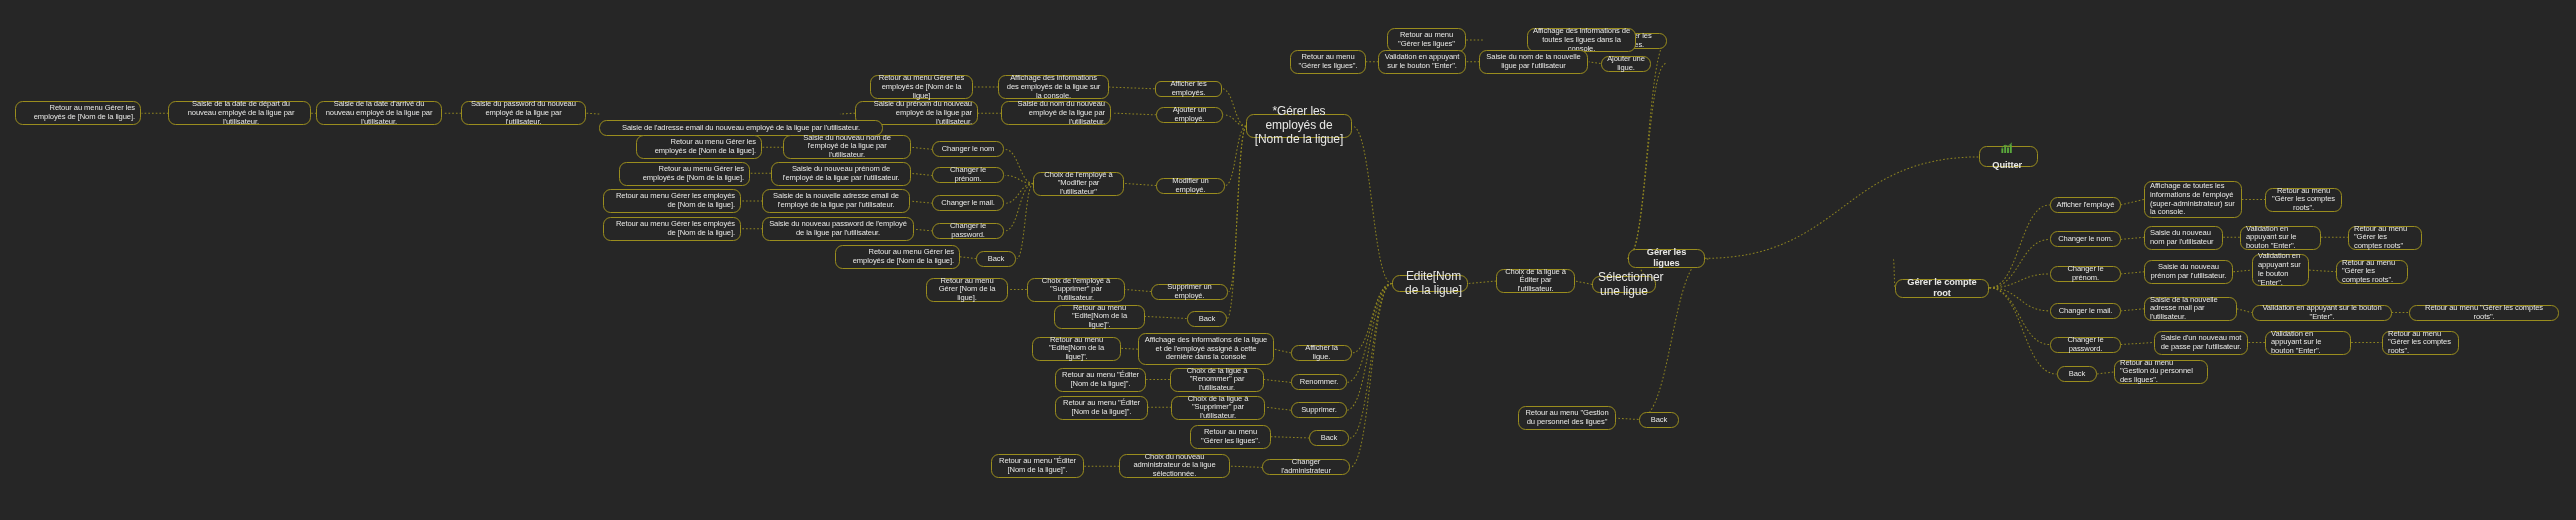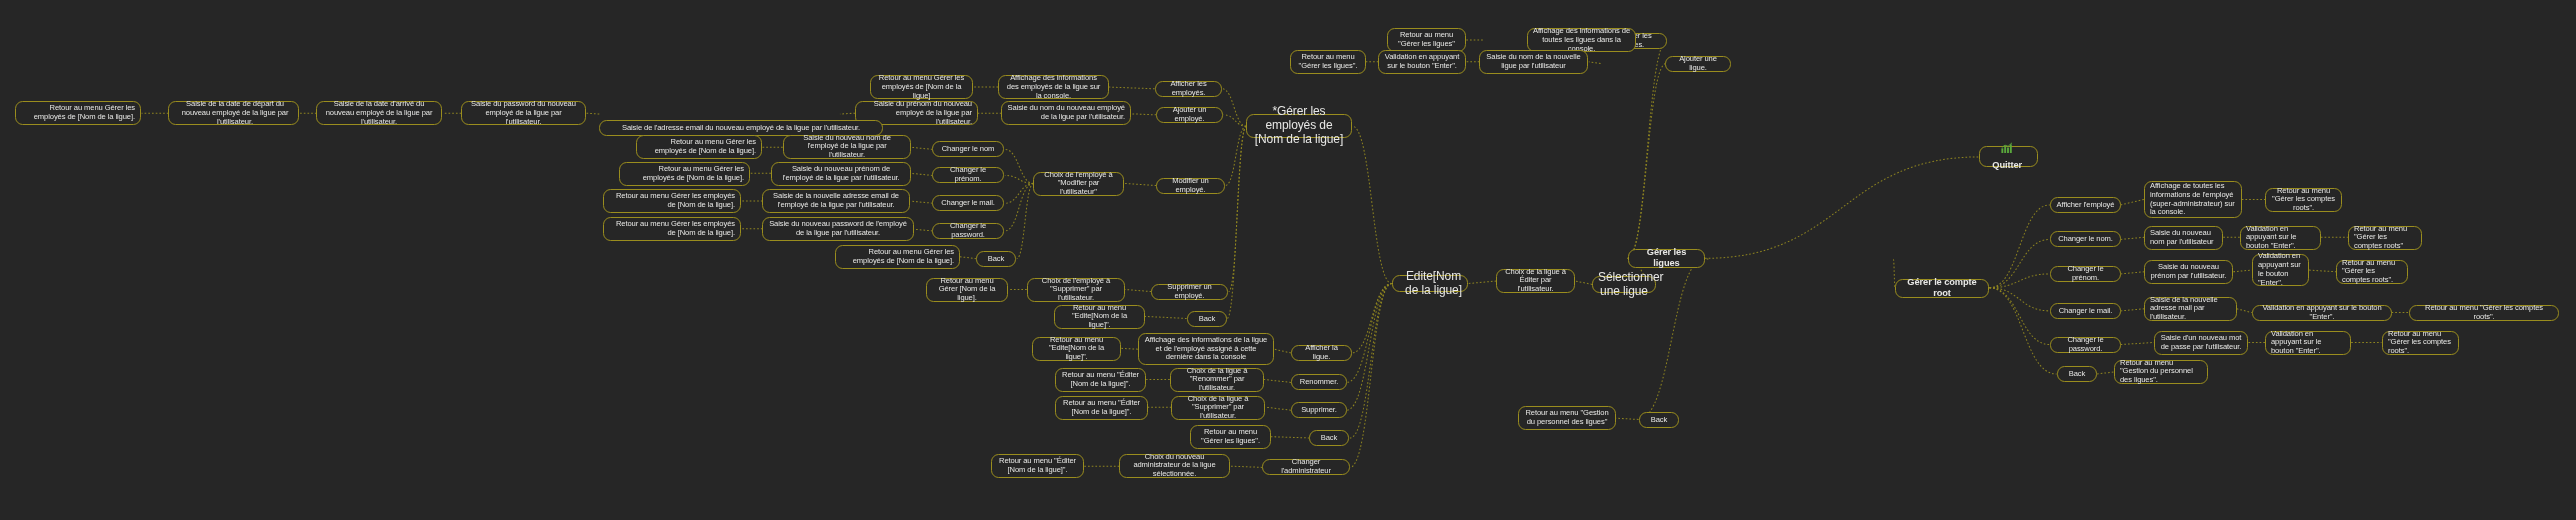--- a/index.html
+++ b/index.html
@@ -178,21 +178,21 @@
   </div>
   <div class="node tiny" style="left:1600px; top:33px; width:67px; height:16px;">
     <span>Afficher les ligues.</span>
   </div>
   <div class="node tiny" style="left:1483px; top:28px; width:109px; height:24.4px;margin-left:44px;">
     <span>Affichage des informations de toutes les ligues dans la console.</span>
   </div>
   <div class="node tiny" style="left:1387px; top:28px; width:79px; height:24.4px;">
     <span>Retour au menu "Gérer les ligues"</span>
   </div>
-  <div class="node tiny" style="left:1665px; top:56px; width:66px; height:16px;">
+  <div class="node tiny" style="left:1601px; top:56px; width:50px; height:16px;">
     <span>Ajouter une ligue.</span>
   </div>
   <div class="node tiny" style="left:1479px; top:50px; width:109px; height:24.4px;">
     <span>Saisie du nom de la nouvelle ligue par l'utilisateur</span>
   </div>
   <div class="node tiny" style="left:1378px; top:50px; width:88px; height:24.4px;">
     <span>Validation en appuyant sur le bouton "Enter".</span>
   </div>
   <div class="node tiny" style="left:1290px; top:50px; width:76px; height:24.4px;">
     <span>Retour au menu "Gérer les ligues".</span>
@@ -243,48 +243,48 @@
   <div class="node tiny" style="left:1262px; top:459px; width:88px; height:16px;">
     <span>Changer l'administrateur</span>
   </div>
   <div class="node tiny" style="left:1119px; top:454px; width:111px; height:23.6px;">
     <span>Choix du nouveau administrateur de la ligue sélectionnée.</span>
   </div>
   <div class="node tiny" style="left:991px; top:454px; width:93px; height:23.6px;">
     <span>Retour au menu "Éditer [Nom de la ligue]".</span>
   </div>
 
-  <div class="node tiny" style="left:1155px; top:81px; width:67px; height:16px;">
+  <div class="node tiny" style="left:1155px; top:81px; width:67px; height:16px;border-radius:6px;">
     <span>Afficher les employés.</span>
   </div>
   <div class="node tiny" style="left:998px; top:75px; width:111px; height:24.4px;">
     <span>Affichage  des informations des employés de la ligue sur la console.</span>
   </div>
   <div class="node tiny" style="left:870px; top:75px; width:103px; height:24.4px;">
     <span>Retour au menu Gérer les employés de [Nom de la ligue]</span>
   </div>
   <div class="node tiny" style="left:1156px; top:107px; width:67px; height:16px;">
     <span>Ajouter un employé.</span>
   </div>
-  <div class="node tiny ta-right" style="left:1001px; top:101px; width:130px; height:24.4px;">
+  <div class="node tiny ta-right" style="left:1001px; top:101px; width:110px; height:24.4px;">
     <span>Saisie du nom du nouveau employé de la ligue par l'utilisateur.</span>
   </div>
   <div class="node tiny ta-right" style="left:855px; top:101px; width:123px; height:24.4px;">
     <span>Saisie du prénom du nouveau employé de la ligue par l'utilisateur.</span>
   </div>
   <div class="node tiny" style="left:599px; top:120px; width:284px; height:16px;">
     <span>Saisie  de l'adresse email du nouveau employé de la ligue par l'utilisateur.</span>
   </div>
   <div class="node tiny" style="left:461px; top:101px; width:125px; height:24.4px;">
     <span>Saisie du password du nouveau employé de la ligue par l'utilisateur.</span>
   </div>
   <div class="node tiny" style="left:316px; top:101px; width:126px; height:24.4px;">
     <span>Saisie de la date d'arrivé du nouveau employé de la ligue par l'utilisateur.</span>
   </div>
-  <div class="node tiny" style="left:168px; top:101px; width:131px; height:24.4px;padding-left:8px;">
+  <div class="node tiny" style="left:168px; top:101px; width:143px; height:24.4px;padding-left:8px;">
     <span>Saisie de la date de départ du nouveau employé de la ligue par l'utilisateur.</span>
   </div>
   <div class="node tiny ta-right" style="left:15px; top:101px; width:126px; height:24.4px;">
     <span>Retour au menu Gérer les employés de [Nom de la ligue].</span>
   </div>
 
   <div class="node tiny" style="left:1156px; top:178px; width:69px; height:16px;">
     <span>Modifier un employé.</span>
   </div>
   <div class="node tiny" style="left:1033px; top:172px; width:91px; height:23.6px;">

